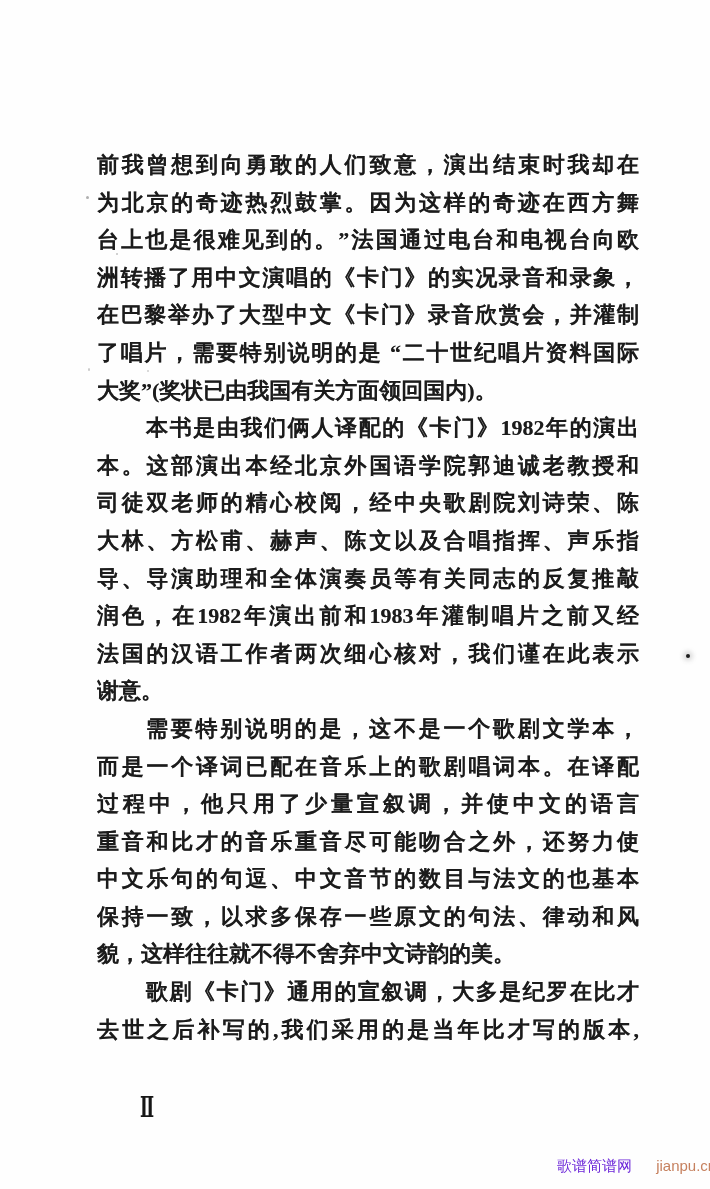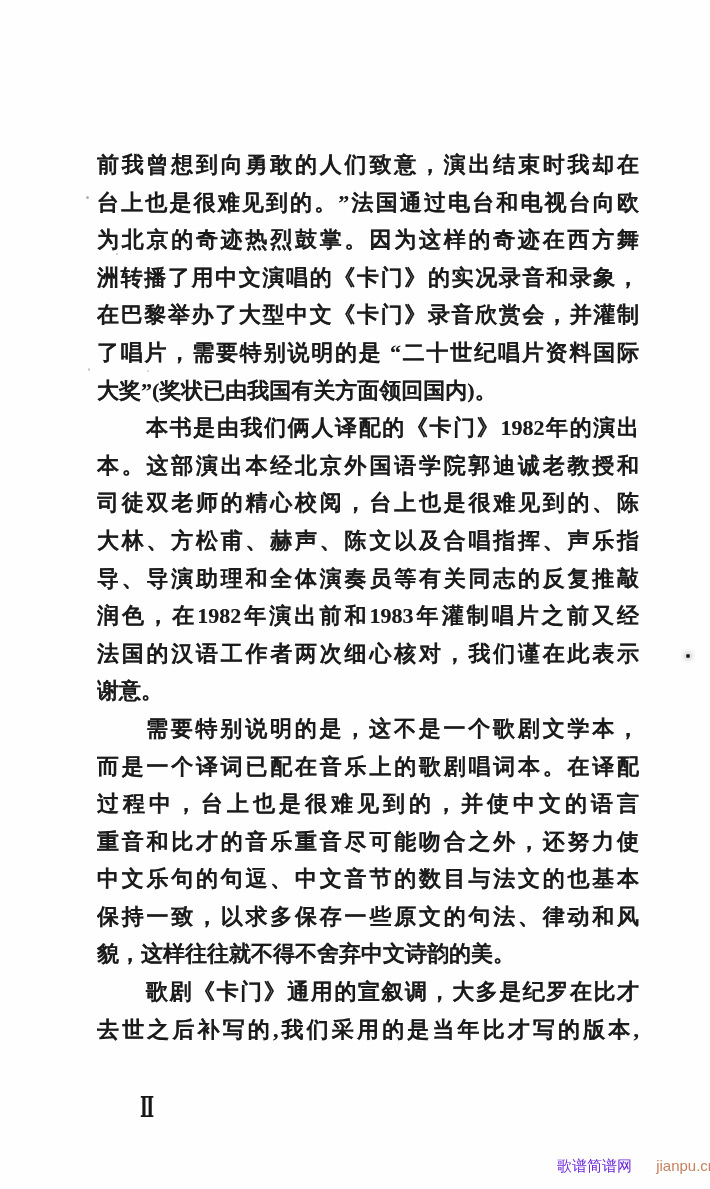--- a/index.html
+++ b/index.html
@@ -69,37 +69,37 @@
     box-shadow: 0 0 4px 3px rgba(120,120,120,0.25);
   }
 </style>
 </head>
 <body>
 
 <div class="page">
 
   <div class="textblock">
     <div class="line">前我曾想到向勇敢的人们致意，演出结束时我却在</div>
+    <div class="line">为北京的奇迹热烈鼓掌。因为这样的奇迹在西方舞</div>
     <div class="line">台上也是很难见到的。”法国通过电台和电视台向欧</div>
-    <div class="line">为北京的奇迹热烈鼓掌。因为这样的奇迹在西方舞</div>
     <div class="line">洲转播了用中文演唱的《卡门》的实况录音和录象，</div>
     <div class="line">在巴黎举办了大型中文《卡门》录音欣赏会，并灌制</div>
     <div class="line">了唱片，需要特别说明的是 “二十世纪唱片资料国际</div>
     <div class="line short">大奖”(奖状已由我国有关方面领回国内)。</div>
     <div class="line indent">本书是由我们俩人译配的《卡门》1982年的演出</div>
     <div class="line">本。这部演出本经北京外国语学院郭迪诚老教授和</div>
-    <div class="line">司徒双老师的精心校阅，台上也是很难见到的、陈</div>
+    <div class="line">司徒双老师的精心校阅，经中央歌剧院刘诗荣、陈</div>
     <div class="line">大林、方松甫、赫声、陈文以及合唱指挥、声乐指</div>
     <div class="line">导、导演助理和全体演奏员等有关同志的反复推敲</div>
     <div class="line">润色，在1982年演出前和1983年灌制唱片之前又经</div>
     <div class="line">法国的汉语工作者两次细心核对，我们谨在此表示</div>
     <div class="line short">谢意。</div>
     <div class="line indent">需要特别说明的是，这不是一个歌剧文学本，</div>
     <div class="line">而是一个译词已配在音乐上的歌剧唱词本。在译配</div>
-    <div class="line">过程中，台上也是很难见到的，并使中文的语言</div>
+    <div class="line">过程中，他只用了少量宣叙调，并使中文的语言</div>
     <div class="line">重音和比才的音乐重音尽可能吻合之外，还努力使</div>
     <div class="line">中文乐句的句逗、中文音节的数目与法文的也基本</div>
     <div class="line">保持一致，以求多保存一些原文的句法、律动和风</div>
     <div class="line short">貌，这样往往就不得不舍弃中文诗韵的美。</div>
     <div class="line indent">歌剧《卡门》通用的宣叙调，大多是纪罗在比才</div>
     <div class="line">去世之后补写的,我们采用的是当年比才写的版本,</div>
   </div>
 
   <div class="pagenum">Ⅱ</div>
 

